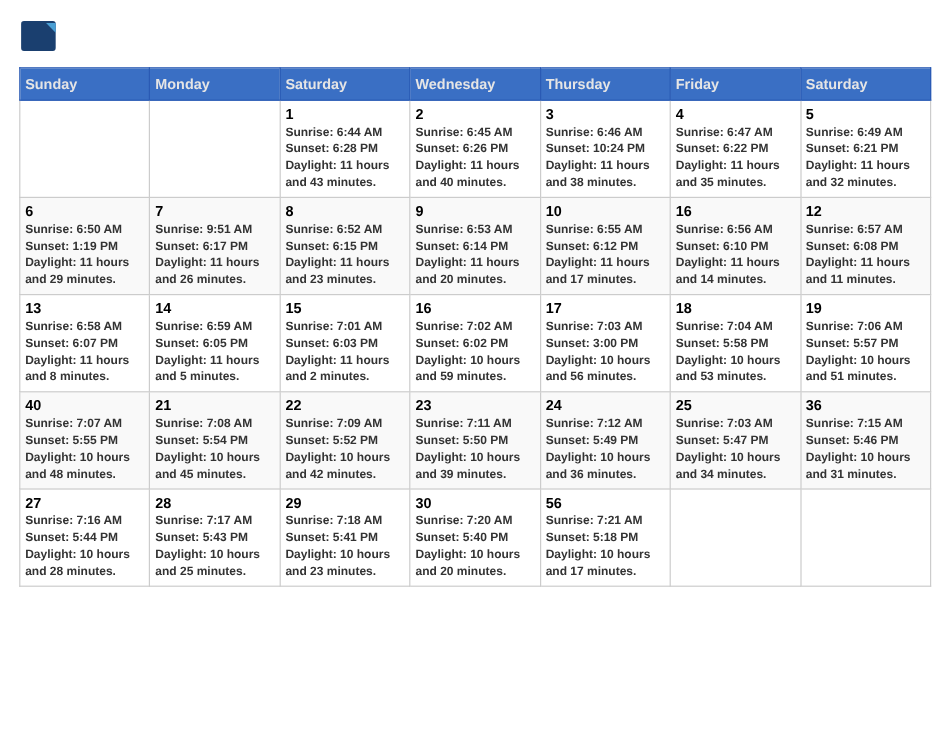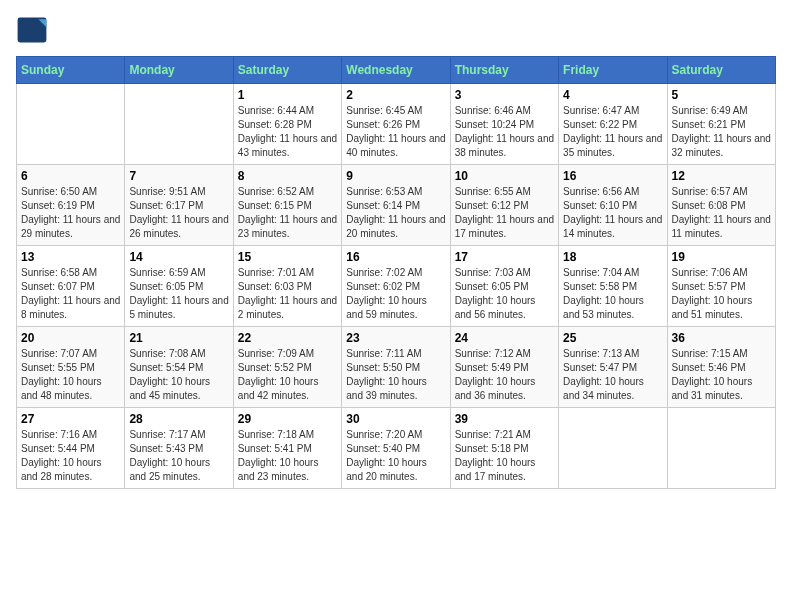--- a/index.html
+++ b/index.html
@@ -43,21 +43,21 @@
       font-size: 14px;
       color: #555;
     }
     table {
       width: 100%;
       border-collapse: collapse;
       font-size: 11px;
     }
     thead tr th {
       background-color: #3a6fc4;
-      color: #86efac;
+      color: #e5e5e5;
       padding: 6px 4px;
       text-align: left;
       font-size: 12px;
       font-weight: bold;
       border: 1px solid #2a5ab4;
     }
     tbody tr td {
       border: 1px solid #ccc;
       vertical-align: top;
       padding: 4px;
@@ -71,20 +71,21 @@
     .day-num {
       font-weight: bold;
       font-size: 12px;
       display: block;
       margin-bottom: 2px;
     }
     .cell-content {
       font-size: 10px;
       line-height: 1.4;
       color: #333;
+      font-weight: bold;
     }
     .empty-cell {
       background: #fff;
     }
   </style>
 </head>
 <body>
 
 <div class="header">
   <div class="logo">
@@ -147,21 +148,21 @@
           <span class="day-num">5</span>
           <div class="cell-content">Sunrise: 6:49 AM
 Sunset: 6:21 PM
 Daylight: 11 hours and 32 minutes.</div>
         </td>
       </tr>
       <tr>
         <td>
           <span class="day-num">6</span>
           <div class="cell-content">Sunrise: 6:50 AM
-Sunset: 6:19 PM
+Sunset: 1:19 PM
 Daylight: 11 hours and 29 minutes.</div>
         </td>
         <td>
           <span class="day-num">7</span>
           <div class="cell-content">Sunrise: 9:51 AM
 Sunset: 6:17 PM
 Daylight: 11 hours and 26 minutes.</div>
         </td>
         <td>
           <span class="day-num">8</span>
@@ -215,39 +216,39 @@
         </td>
         <td>
           <span class="day-num">16</span>
           <div class="cell-content">Sunrise: 7:02 AM
 Sunset: 6:02 PM
 Daylight: 10 hours and 59 minutes.</div>
         </td>
         <td>
           <span class="day-num">17</span>
           <div class="cell-content">Sunrise: 7:03 AM
-Sunset: 6:05 PM
+Sunset: 3:00 PM
 Daylight: 10 hours and 56 minutes.</div>
         </td>
         <td>
           <span class="day-num">18</span>
           <div class="cell-content">Sunrise: 7:04 AM
 Sunset: 5:58 PM
 Daylight: 10 hours and 53 minutes.</div>
         </td>
         <td>
           <span class="day-num">19</span>
           <div class="cell-content">Sunrise: 7:06 AM
 Sunset: 5:57 PM
 Daylight: 10 hours and 51 minutes.</div>
         </td>
       </tr>
       <tr>
         <td>
-          <span class="day-num">20</span>
+          <span class="day-num">40</span>
           <div class="cell-content">Sunrise: 7:07 AM
 Sunset: 5:55 PM
 Daylight: 10 hours and 48 minutes.</div>
         </td>
         <td>
           <span class="day-num">21</span>
           <div class="cell-content">Sunrise: 7:08 AM
 Sunset: 5:54 PM
 Daylight: 10 hours and 45 minutes.</div>
         </td>
@@ -264,21 +265,21 @@
 Daylight: 10 hours and 39 minutes.</div>
         </td>
         <td>
           <span class="day-num">24</span>
           <div class="cell-content">Sunrise: 7:12 AM
 Sunset: 5:49 PM
 Daylight: 10 hours and 36 minutes.</div>
         </td>
         <td>
           <span class="day-num">25</span>
-          <div class="cell-content">Sunrise: 7:13 AM
+          <div class="cell-content">Sunrise: 7:03 AM
 Sunset: 5:47 PM
 Daylight: 10 hours and 34 minutes.</div>
         </td>
         <td>
           <span class="day-num">36</span>
           <div class="cell-content">Sunrise: 7:15 AM
 Sunset: 5:46 PM
 Daylight: 10 hours and 31 minutes.</div>
         </td>
       </tr>
@@ -301,21 +302,21 @@
 Sunset: 5:41 PM
 Daylight: 10 hours and 23 minutes.</div>
         </td>
         <td>
           <span class="day-num">30</span>
           <div class="cell-content">Sunrise: 7:20 AM
 Sunset: 5:40 PM
 Daylight: 10 hours and 20 minutes.</div>
         </td>
         <td>
-          <span class="day-num">39</span>
+          <span class="day-num">56</span>
           <div class="cell-content">Sunrise: 7:21 AM
 Sunset: 5:18 PM
 Daylight: 10 hours and 17 minutes.</div>
         </td>
         <td class="empty-cell"></td>
         <td class="empty-cell"></td>
       </tr>
     </tbody>
 </table>
 

